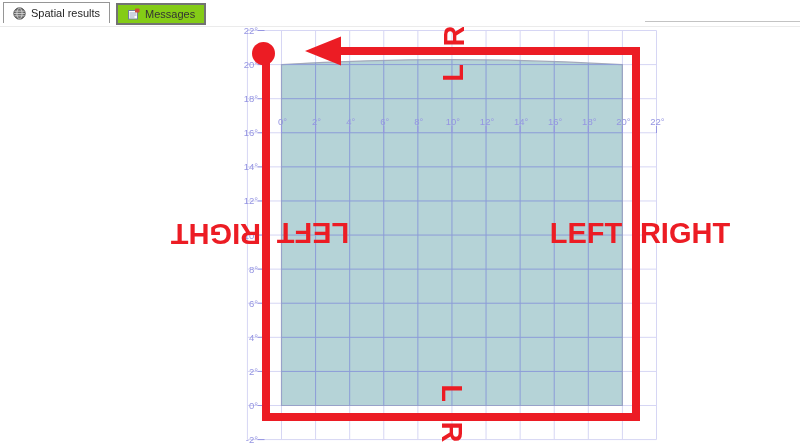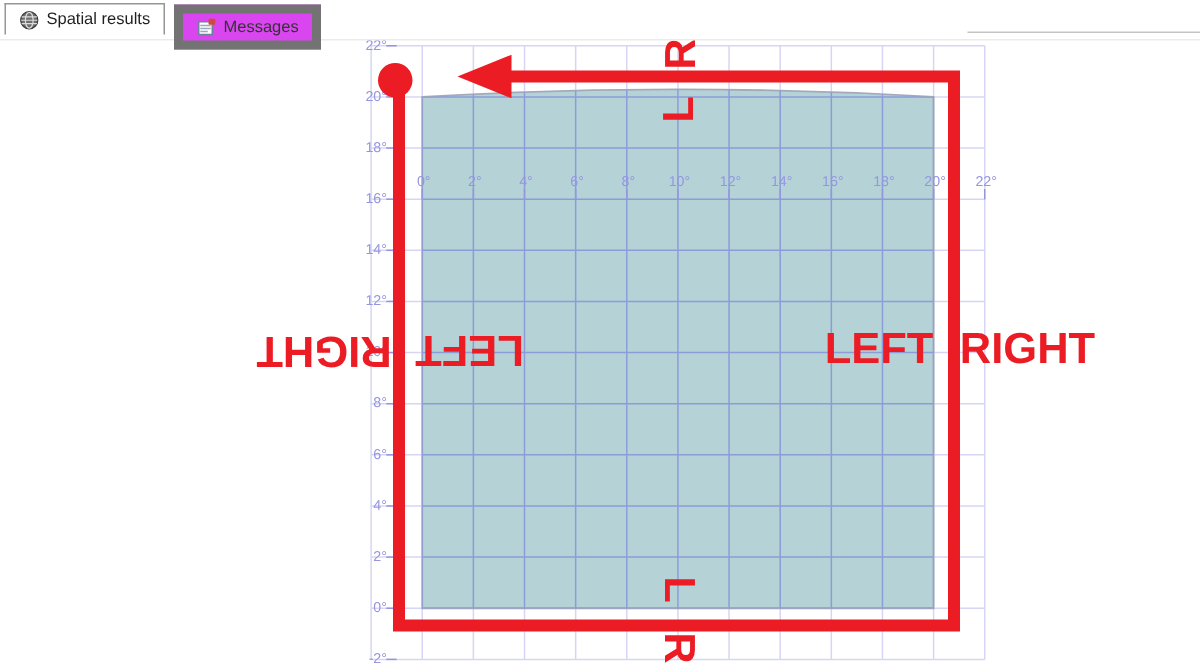--- a/index.html
+++ b/index.html
@@ -13,22 +13,22 @@
   .sep2{position:absolute;top:26px;left:0;width:800px;height:1px;background:#ebebeb;z-index:4;}
   .tab{
     position:absolute;display:flex;align-items:center;gap:5px;
     padding:0 9px;font-size:11px;color:#1f1f1f;white-space:nowrap;cursor:default;
   }
   .tab.active{
     left:3px;top:2px;height:20px;background:#fff;
     border:1px solid #969696;border-bottom:none;z-index:6;
   }
   .tab.inactive{
-    left:116px;top:3px;height:18px;background:#d946ef;
-    border:6px solid #737373;z-index:5;color:#333;
+    left:116px;top:3px;height:18px;background:#84cc16;
+    border:2px solid #737373;z-index:5;color:#333;
   }
   .tab .icon{display:inline-flex;width:13px;height:13px;}
   
   #chart-svg{position:absolute;top:0;left:0;z-index:2;}
   .axis-label{font-family:"Liberation Sans",sans-serif;font-size:9.5px;}
   .red-word{font-family:"Liberation Sans",sans-serif;font-weight:bold;font-size:29px;}
 </style>
 </head>
 <body>
 

